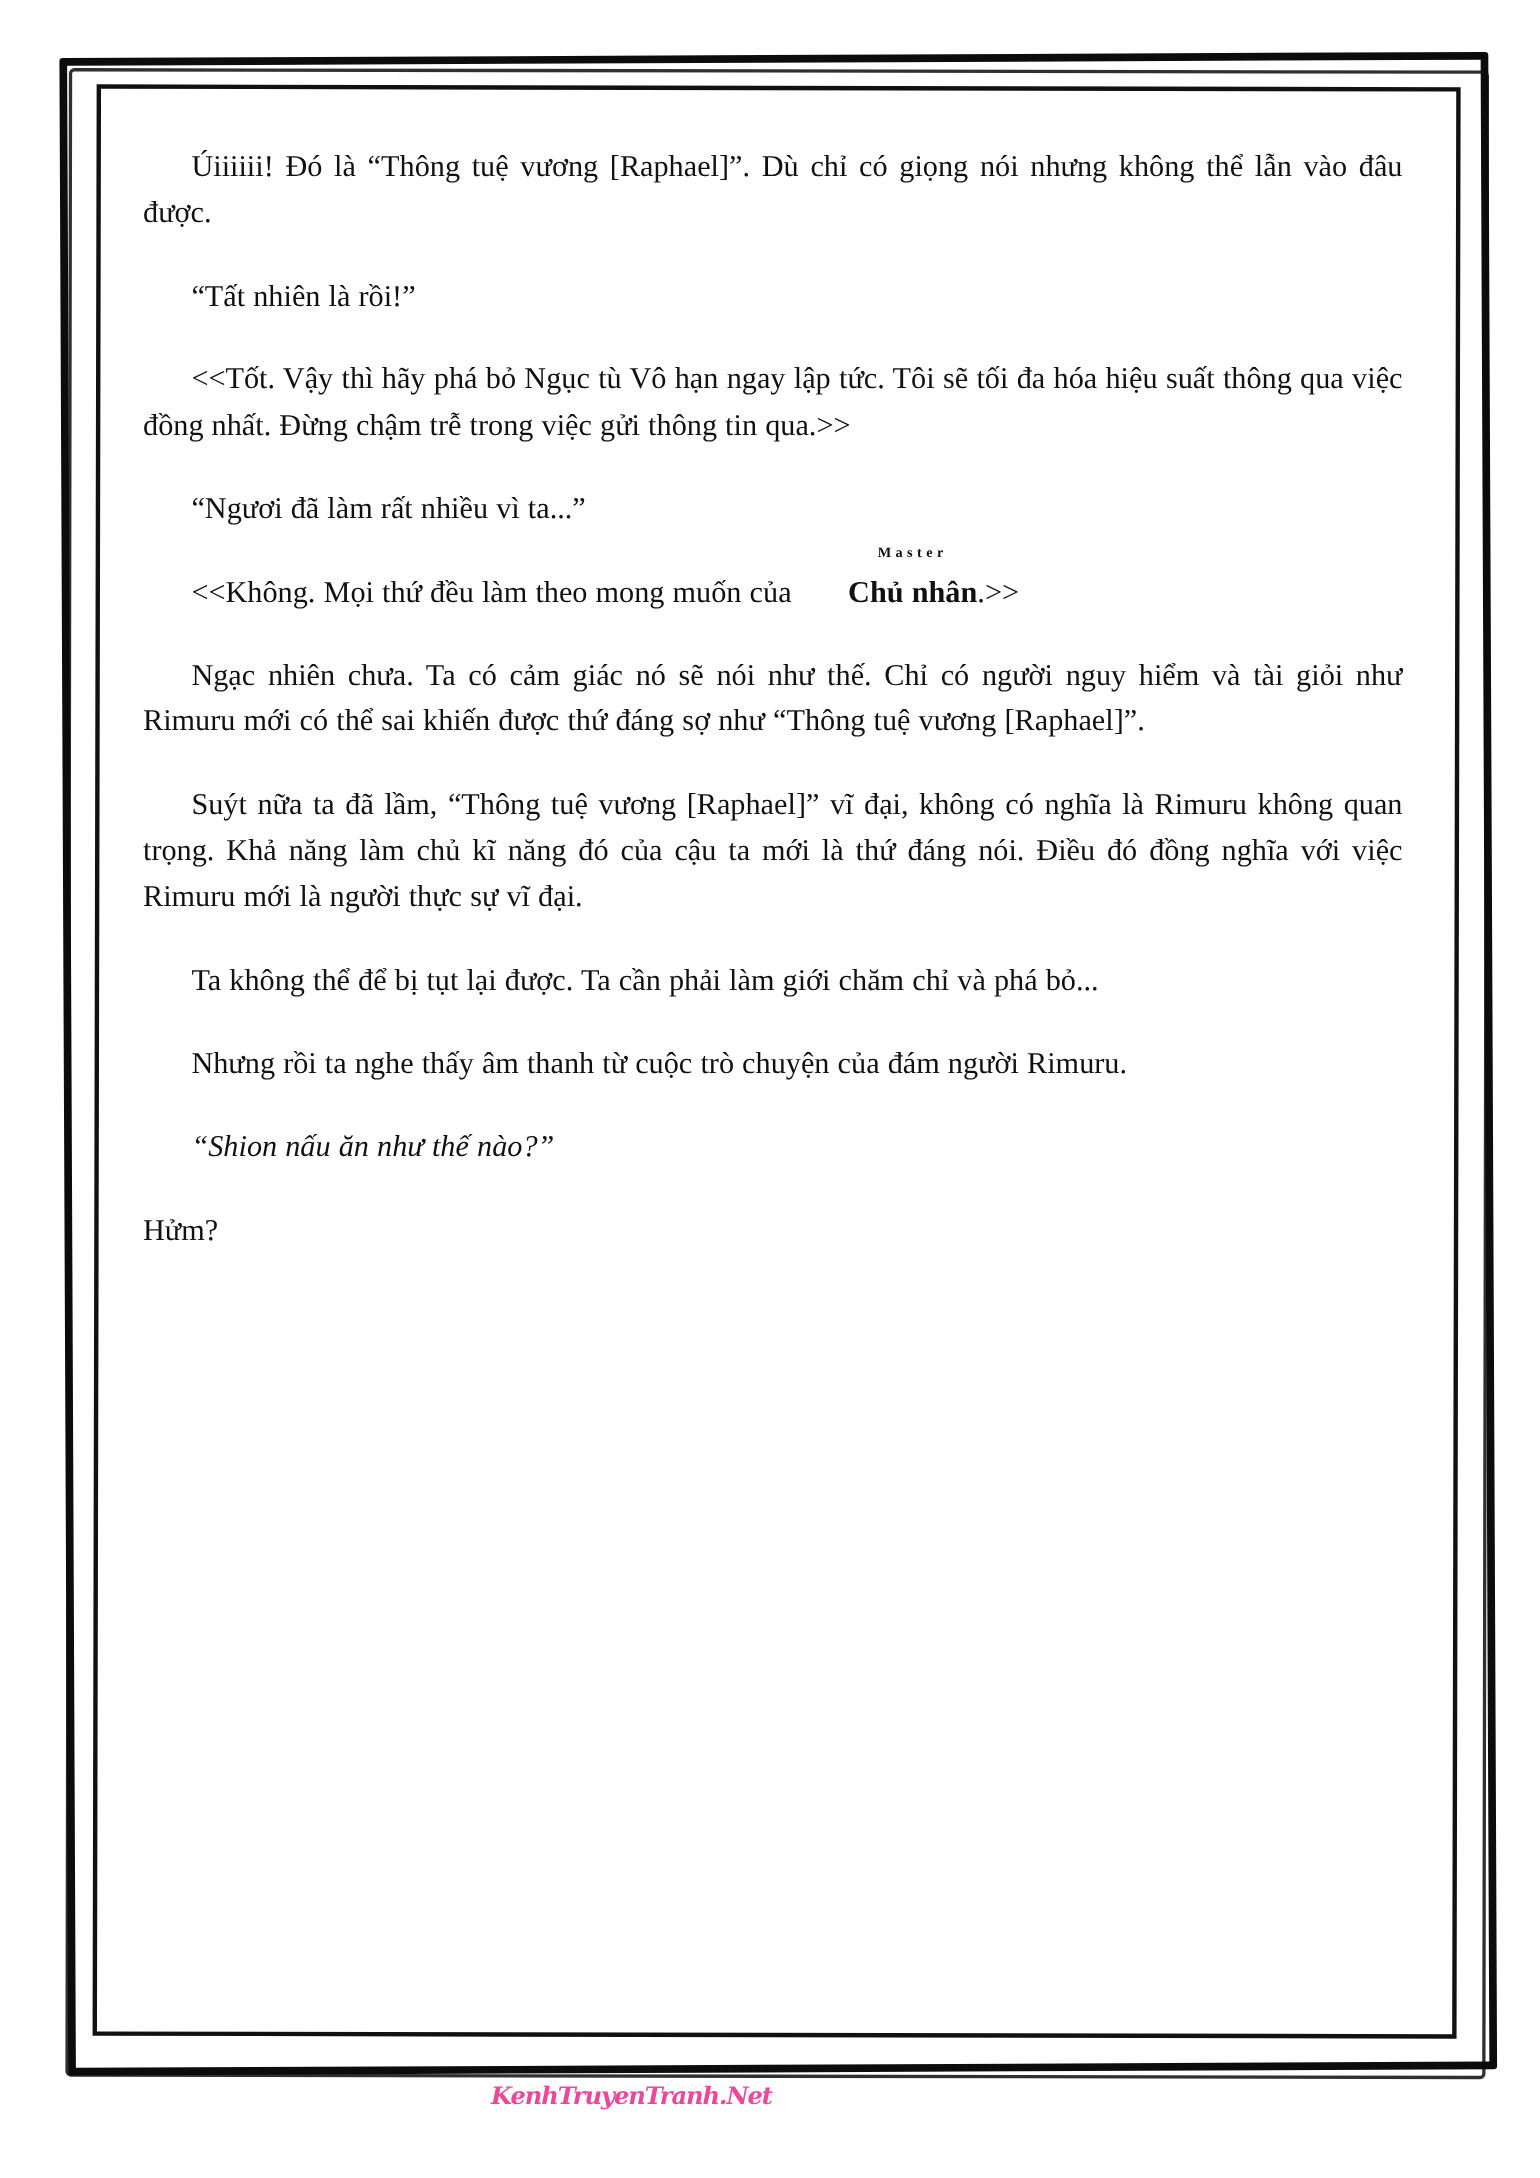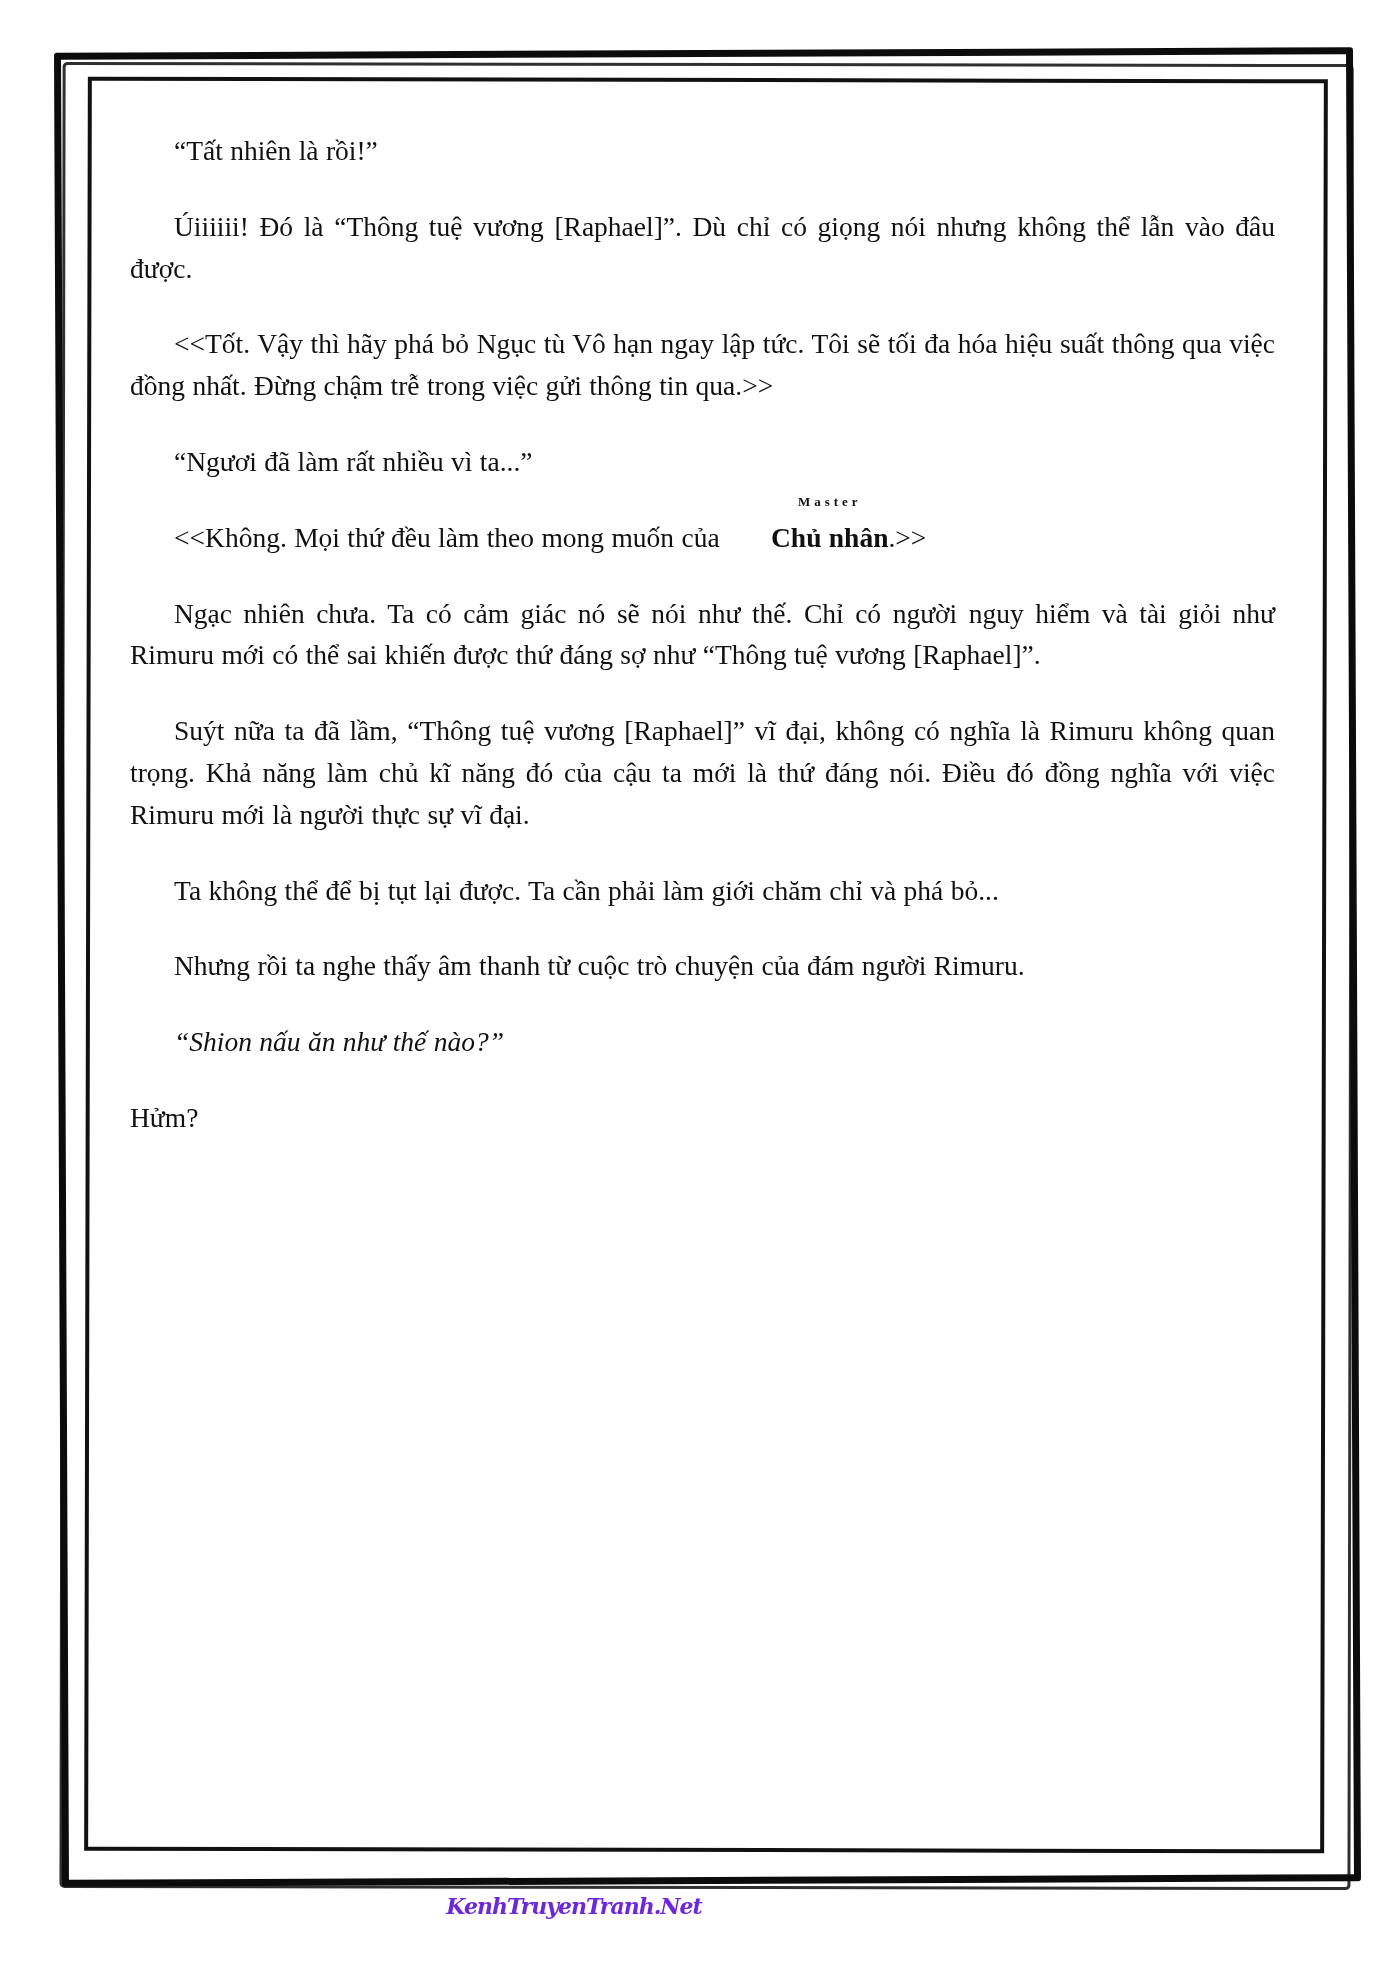--- a/index.html
+++ b/index.html
@@ -90,36 +90,36 @@
     position: absolute;
     left: 0;
     top: 1893px;
     width: 1148px;
     text-align: center;
     font-family: "DejaVu Serif", "Liberation Serif", serif;
     font-style: italic;
     font-weight: bold;
     font-size: 22px;
     letter-spacing: -1px;
-    color: #6d28d9;
+    color: #ec4899;
   }
 </style>
 </head>
 <body>
 
 <div class="page">
 
   <div class="frame-outer"></div>
   <div class="frame-inner"></div>
 
   <div class="content">
 
+    <p class="para">Úiiiiii! Đó là “Thông tuệ vương [Raphael]”. Dù chỉ có giọng nói nhưng không thể lẫn vào đâu được.</p>
+
     <p class="para">“Tất nhiên là rồi!”</p>
-
-    <p class="para">Úiiiiii! Đó là “Thông tuệ vương [Raphael]”. Dù chỉ có giọng nói nhưng không thể lẫn vào đâu được.</p>
 
     <p class="para">&lt;&lt;Tốt. Vậy thì hãy phá bỏ Ngục tù Vô hạn ngay lập tức. Tôi sẽ tối đa hóa hiệu suất thông qua việc đồng nhất. Đừng chậm trễ trong việc gửi thông tin qua.&gt;&gt;</p>
 
 
     <p class="para">“Ngươi đã làm rất nhiều vì ta...”</p>
 
     <p class="para"><span>&lt;&lt;Không. Mọi thứ đều làm theo mong muốn của </span><span class="ruby"><span class="rt">Master</span><span>Chủ nhân</span></span><span>.&gt;&gt;</span></p>
 
     <p class="para">Ngạc nhiên chưa. Ta có cảm giác nó sẽ nói như thế. Chỉ có người nguy hiểm và tài giỏi như Rimuru mới có thể sai khiến được thứ đáng sợ như “Thông tuệ vương [Raphael]”.</p>
 

